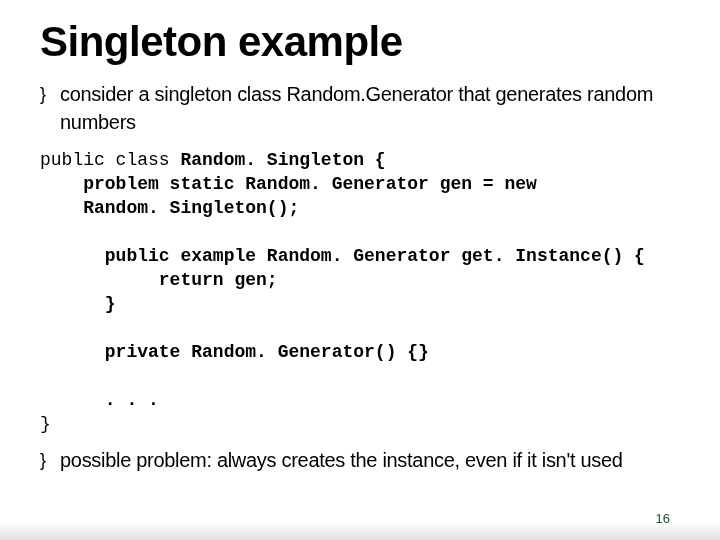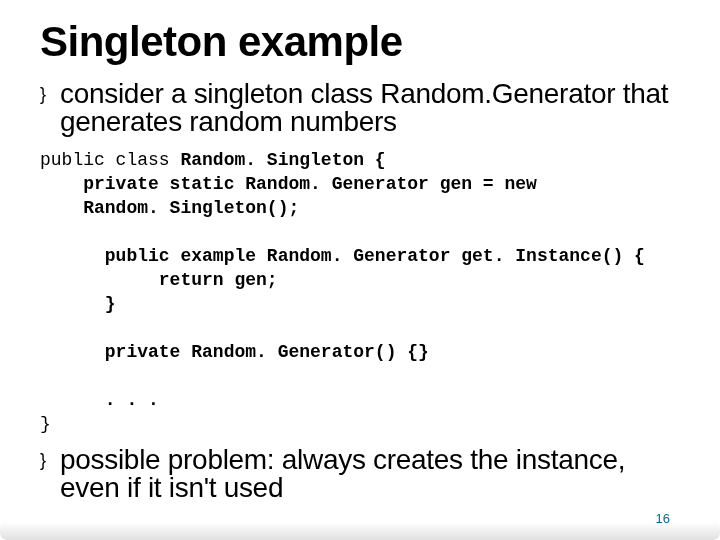--- a/index.html
+++ b/index.html
@@ -1,39 +1,39 @@
 <!DOCTYPE html>
 <html><head>
 <meta charset="utf-8">
 <style>
-  * { margin: 0; padding: 0; box-sizing: border-box; border-radius: 7px; }
+  * { margin: 0; padding: 0; box-sizing: border-box; }
   html, body { width: 720px; height: 540px; background: #ffffff; font-family: "Segoe UI", Arial, sans-serif; color: #000; }
   .slide { position: relative; width: 720px; height: 540px; padding: 18px 40px 0 40px; }
   .title { font-size: 42px; font-weight: 700; letter-spacing: -0.5px; margin-bottom: 14px; }
   .bullet-row { display: flex; align-items: flex-start; margin-bottom: 10px; }
   .bullet-icon { flex: 0 0 auto; width: 20px; font-size: 18px; line-height: 28px; color: #000; font-weight: 400; }
-  .bullet-text { font-size: 28px; line-height: 28px; font-weight: 400; letter-spacing: -0.3px; }
+  .bullet-text { font-size: 20px; line-height: 28px; font-weight: 400; letter-spacing: -0.3px; }
   .code { font-family: "Courier New", Courier, monospace; font-size: 18px; font-weight: 700; line-height: 24px; white-space: pre; margin: 12px 0 10px 0; }
   .code .norm { font-weight: 400; }
-  .page-num { position: absolute; right: 50px; bottom: 14px; font-size: 13px; color: #0369a1; }
+  .page-num { position: absolute; right: 50px; bottom: 14px; font-size: 13px; color: #14532d; }
   .shadow { position: absolute; left: 0; right: 0; bottom: 0; height: 18px; background: linear-gradient(to top, rgba(0,0,0,0.12), rgba(0,0,0,0)); pointer-events: none; }
 </style>
 </head>
 <body>
 <div class="slide">
 
   <h1 class="title">Singleton example</h1>
 
   <div class="bullet-row">
     <span class="bullet-icon">}</span>
     <div class="bullet-text">consider a singleton class Random.Generator that generates random numbers</div>
   </div>
 
   <div class="code"><span class="norm">public class </span><span>Random. Singleton {</span>
-<span>    private static Random. Generator gen = new</span>
+<span>    problem static Random. Generator gen = new</span>
 <span>    Random. Singleton();</span>
 
 <span>      public example Random. Generator get. Instance() {</span>
 <span>           return gen;</span>
 <span>      }</span>
 
 <span>      private Random. Generator() {}</span>
 
 <span>      . . .</span>
 <span class="norm">}</span></div>

